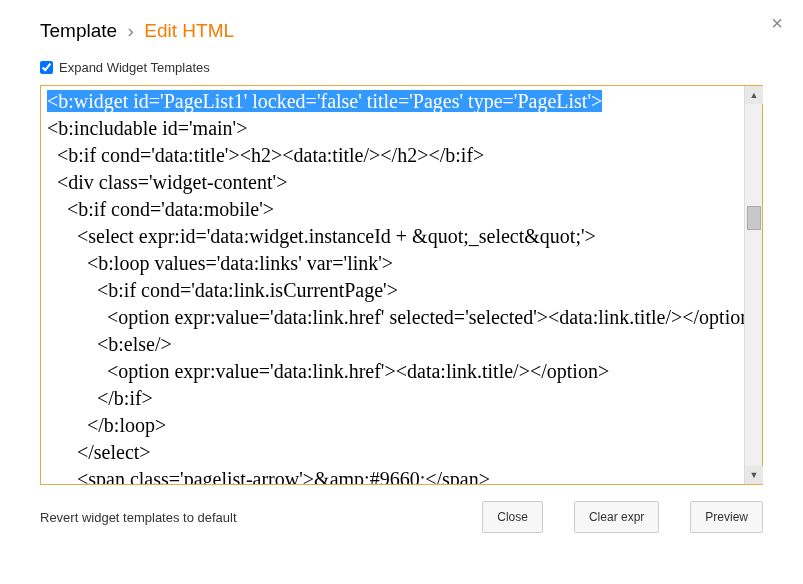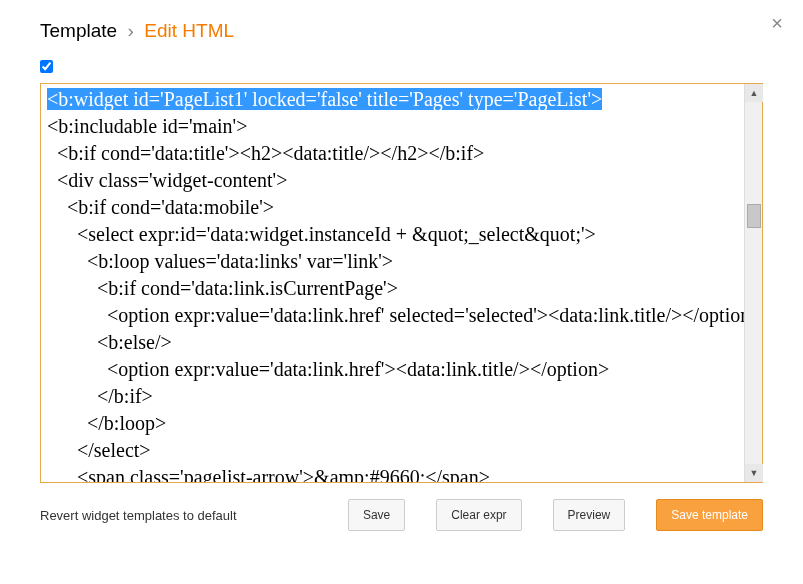--- a/index.html
+++ b/index.html
@@ -33,20 +33,21 @@
   <div class="close-x">×</div>
 
   <div class="header">
     <span class="header-title">Template</span>
     <span class="header-sep">›</span>
     <span class="header-sub">Edit HTML</span>
   </div>
 
   <div class="expand-row">
     <input type="checkbox" checked="" style="">
+    <label>Expand Widget Templates</label>
   </div>
 
   <div class="code-wrap">
     <div class="code-area"><span class="hl">&lt;b:widget id='PageList1' locked='false' title='Pages' type='PageList'&gt;</span>
 <span>&lt;b:includable id='main'&gt;
   &lt;b:if cond='data:title'&gt;&lt;h2&gt;&lt;data:title/&gt;&lt;/h2&gt;&lt;/b:if&gt;
   &lt;div class='widget-content'&gt;
     &lt;b:if cond='data:mobile'&gt;
       &lt;select expr:id='data:widget.instanceId + &amp;quot;_select&amp;quot;'&gt;
         &lt;b:loop values='data:links' var='link'&gt;
@@ -70,18 +71,17 @@
         &lt;/b:loop&gt;</span></div>
     <div class="scrollbar">
       <div class="sb-arrow up">▲</div>
       <div class="sb-thumb"></div>
       <div class="sb-arrow down">▼</div>
     </div>
   </div>
 
   <div class="footer">
     <span class="revert">Revert widget templates to default</span>
-    <button class="btn">Save</button>
+    <button class="btn">Close</button>
     <button class="btn">Clear expr</button>
     <button class="btn">Preview</button>
-    <button class="btn primary">Save template</button>
   </div>
 </div>
 
 </body></html>

